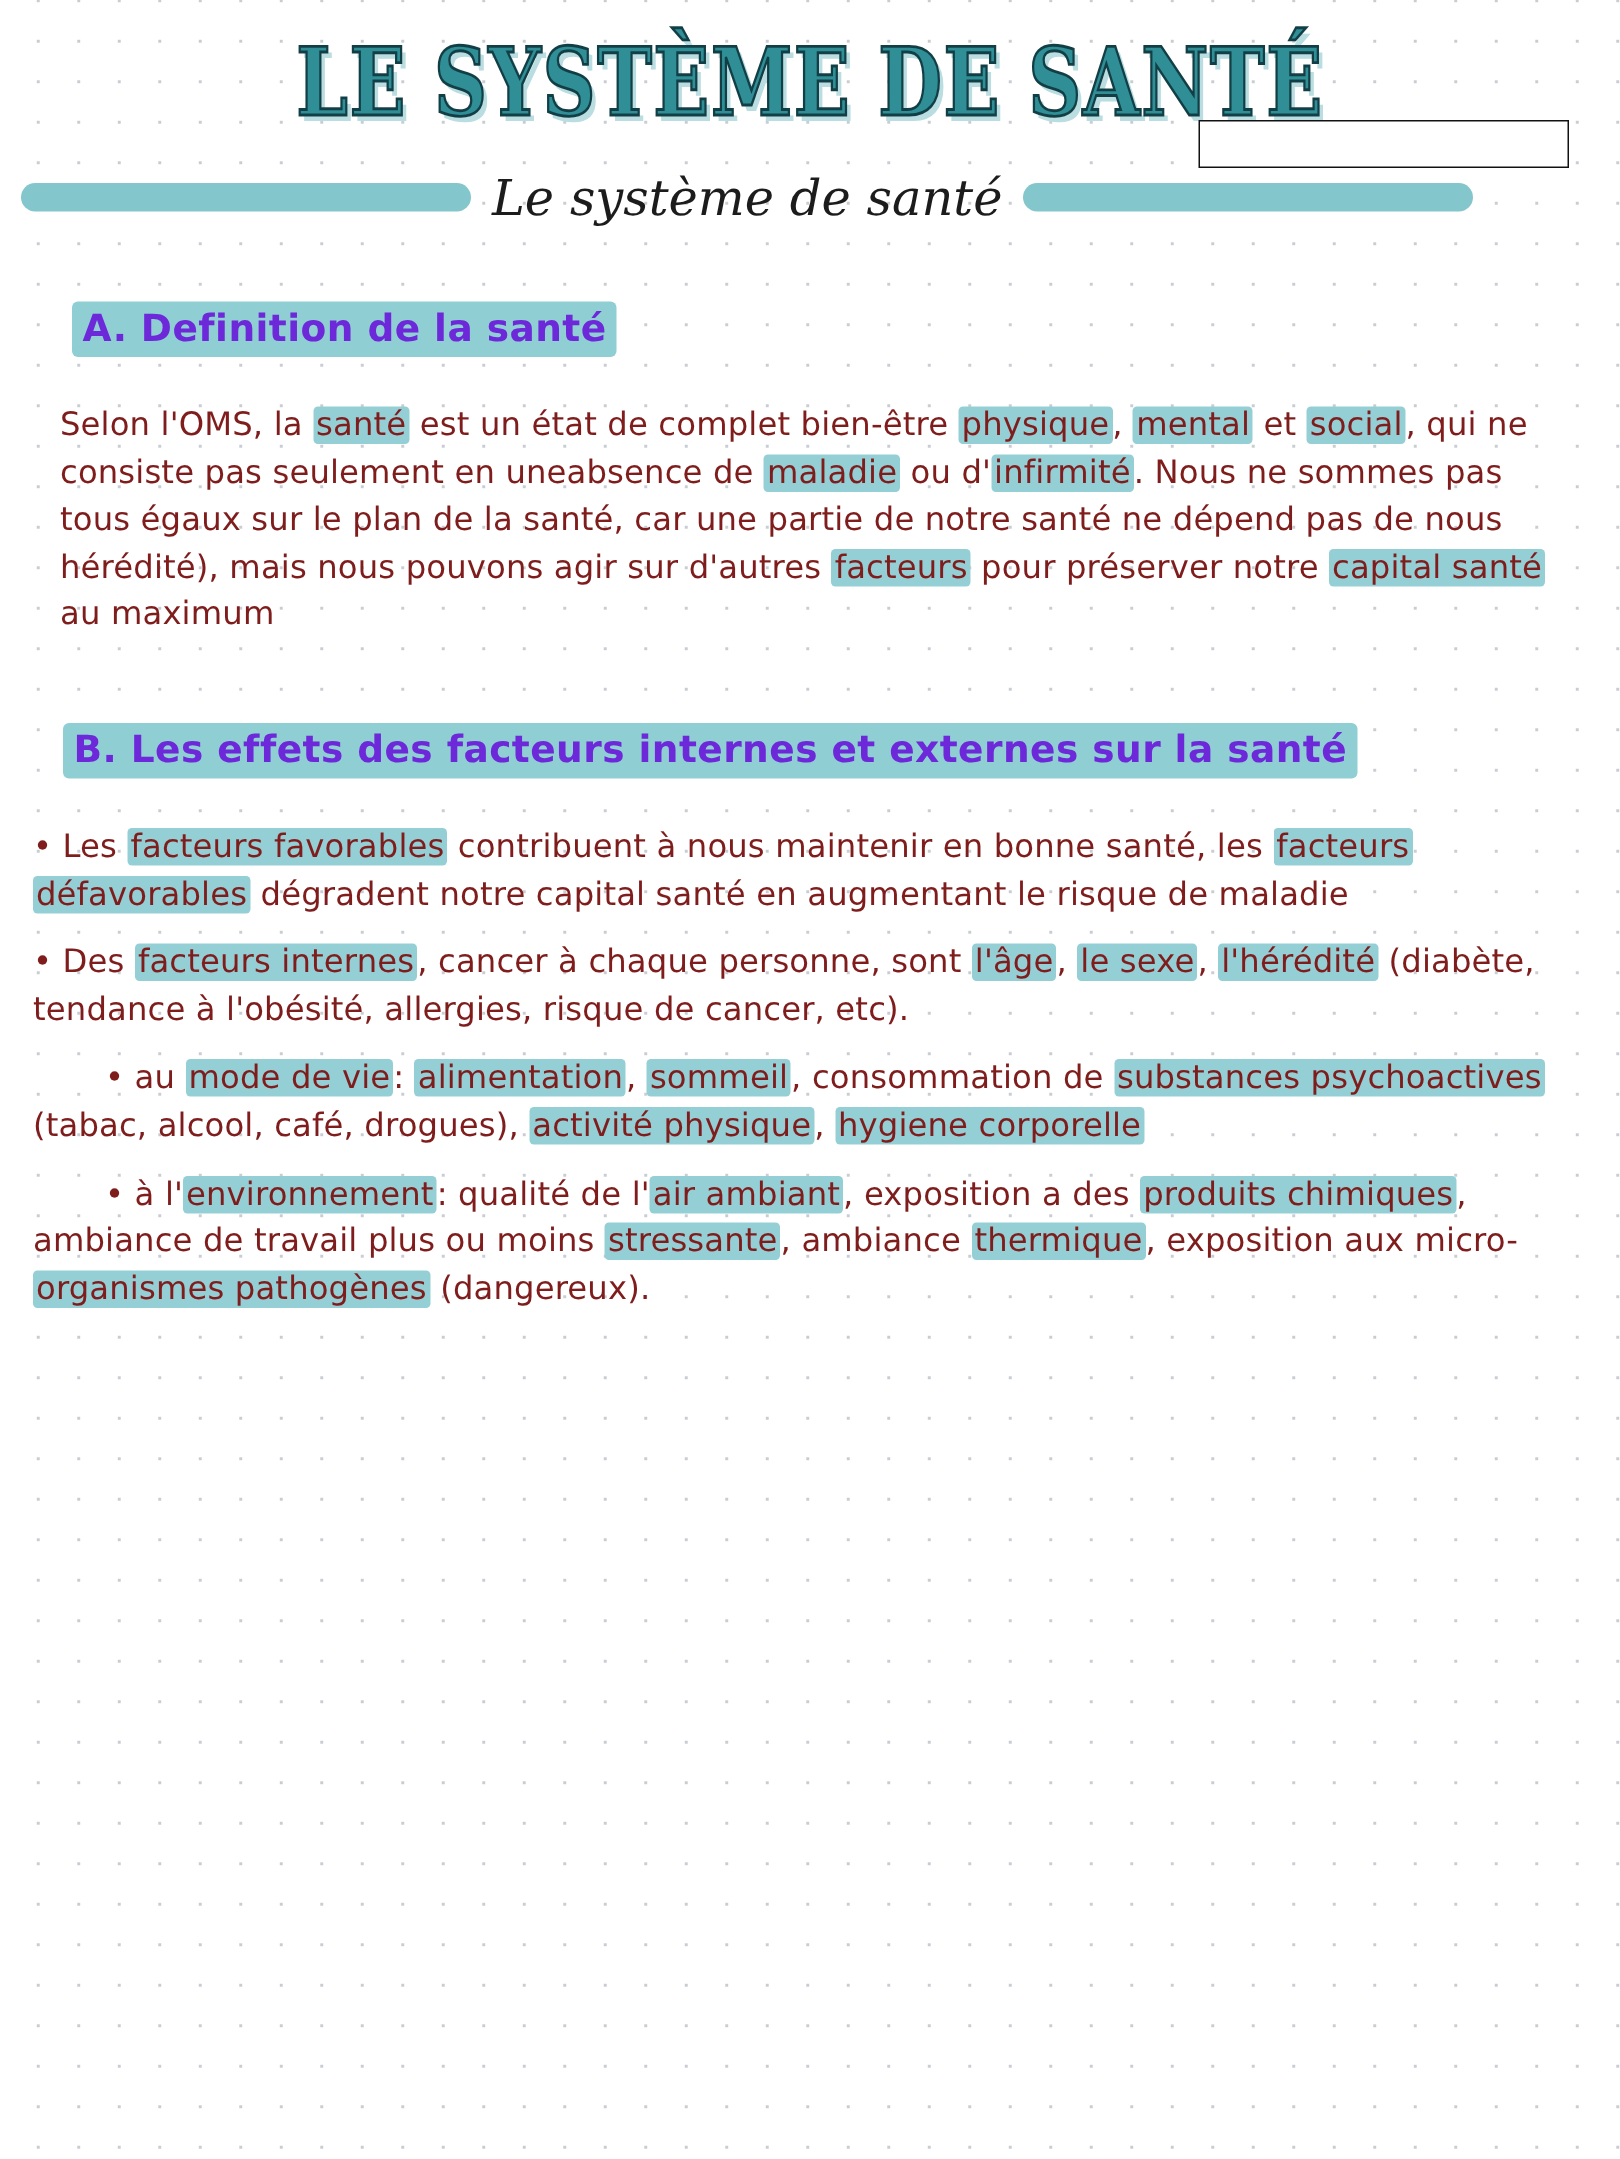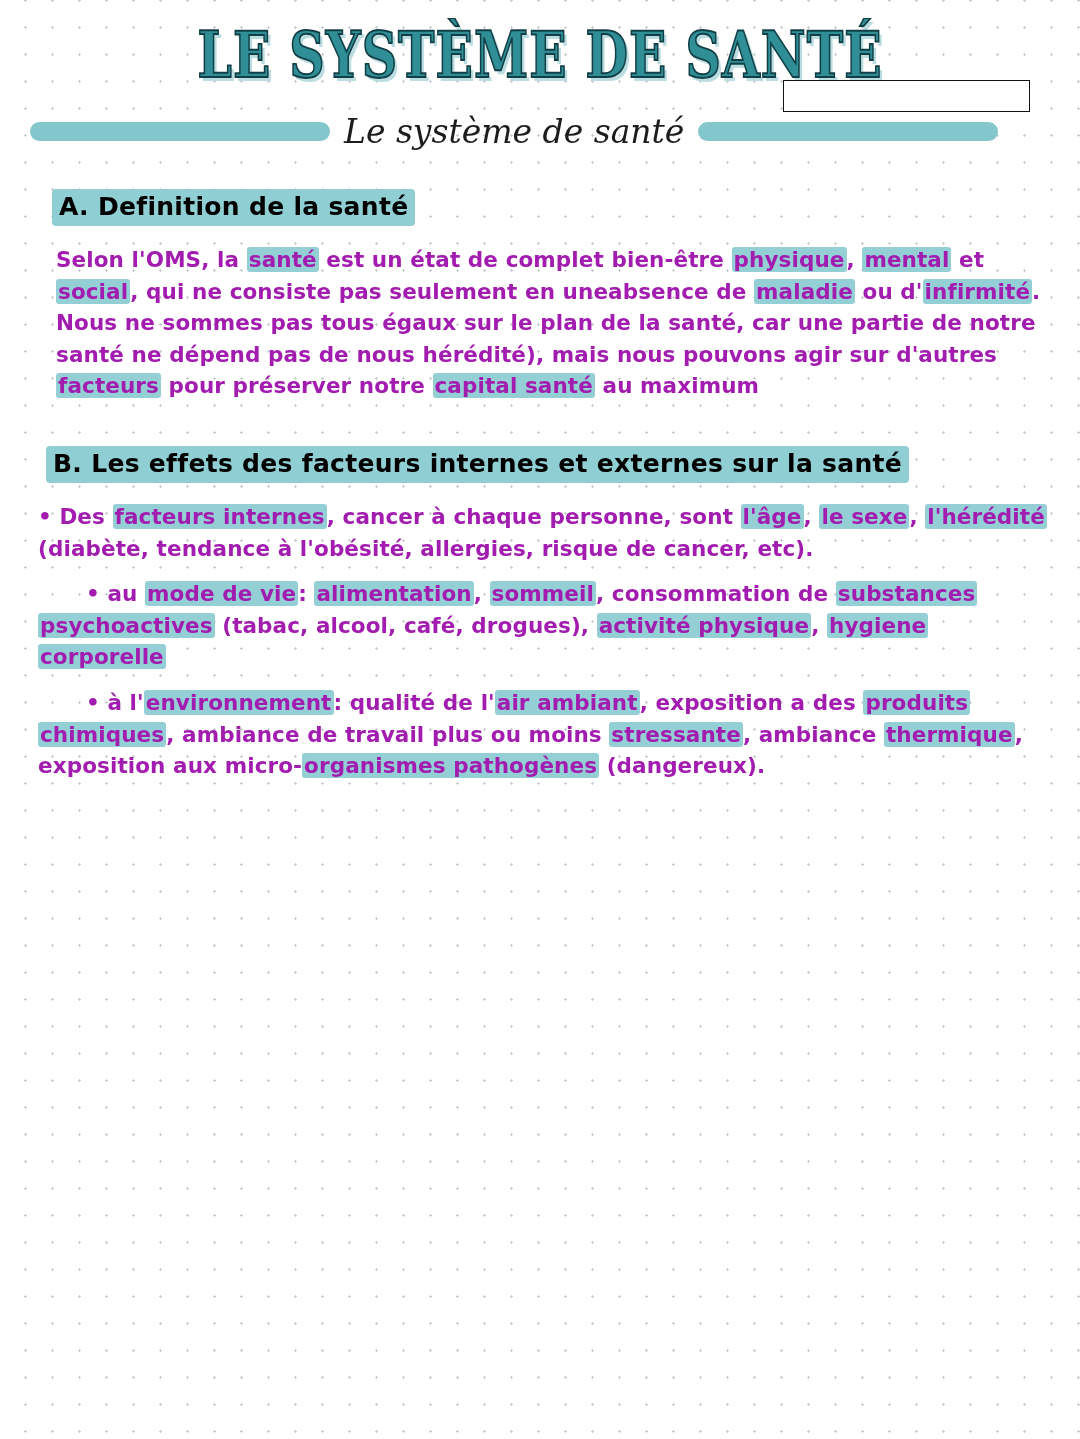--- a/index.html
+++ b/index.html
@@ -19,21 +19,21 @@
     position: absolute;
     inset: 0;
     background-color: #ffffff;
     background-image: radial-gradient(circle, #c9cdd2 1.1px, rgba(0,0,0,0) 1.3px);
     background-size: 27px 27px;
     background-position: 12px 14px;
   }
   .content {
     position: absolute;
     inset: 0;
-    padding: 0 30px;
+    padding: 0 14px;
     box-sizing: border-box;
   }
 
   
   .title-wrap {
     text-align: center;
     padding-top: 18px;
     position: relative;
   }
   .main-title {
@@ -81,39 +81,38 @@
     color: #1c1c1c;
     white-space: nowrap;
     padding: 0 4px;
   }
 
   
   .subhead {
     display: inline-block;
     font-size: 25px;
     font-weight: bold;
-    color: #000000;
+    color: #6d28d9;
     background: #8fced3;
     border-radius: 4px;
     padding: 1px 7px 3px 7px;
-    margin: 4px;
+    margin: 16px;
     line-height: 1.32;
     letter-spacing: 0.3px;
   }
   .subhead-wrap { margin-top: 34px; margin-left: 18px; }
   .subhead-wrap.b { margin-top: 40px; margin-left: 12px; max-width: 900px; }
 
   
   .para {
     font-size: 21.5px;
     line-height: 1.47;
-    color: #a21caf;
+    color: #7f1d1d;
     margin: 14px 0 0 0;
     letter-spacing: 0.1px;
-    font-weight: bold;
   }
   .para.indent { margin-left: 26px; max-width: 1000px; }
   .para.bullet { margin-left: 8px; }
   .para.sub-bullet { margin-left: 8px; }
   .hl {
     background: #95cfd6;
     border-radius: 3px;
     padding: 0 2px;
     box-decoration-break: clone;
     -webkit-box-decoration-break: clone;
@@ -145,20 +144,23 @@
   </div>
 
   <p class="para indent">
     <span>Selon l'OMS, la </span><span class="hl">santé</span><span> est un état de complet bien-être </span><span class="hl">physique</span><span>, </span><span class="hl">mental</span><span> et </span><span class="hl">social</span><span>, qui ne consiste pas seulement en uneabsence de </span><span class="hl">maladie</span><span> ou d'</span><span class="hl">infirmité</span><span>. Nous ne sommes pas tous égaux sur le plan de la santé, car une partie de notre santé ne dépend pas de nous hérédité), mais nous pouvons agir sur d'autres </span><span class="hl">facteurs</span><span> pour préserver notre </span><span class="hl">capital santé</span><span> au maximum</span>
   </p>
 
   <div class="subhead-wrap b">
     <h2 class="subhead">B. Les effets des facteurs internes et externes sur la santé</h2>
   </div>
 
+  <p class="para bullet">
+    <span>• Les </span><span class="hl">facteurs favorables</span><span> contribuent à nous maintenir en bonne santé, les </span><span class="hl">facteurs défavorables</span><span> dégradent notre capital santé en augmentant le risque de maladie</span>
+  </p>
 
   <p class="para bullet">
     <span>• Des </span><span class="hl">facteurs internes</span><span>, cancer à chaque personne, sont </span><span class="hl">l'âge</span><span>, </span><span class="hl">le sexe</span><span>, </span><span class="hl">l'hérédité</span><span> (diabète, tendance à l'obésité, allergies, risque de cancer, etc).</span>
   </p>
 
 
   <p class="para sub-bullet">
     <span style="margin-left:48px">• au </span><span class="hl">mode de vie</span><span>: </span><span class="hl">alimentation</span><span>, </span><span class="hl">sommeil</span><span>, consommation de </span><span class="hl">substances psychoactives</span><span> (tabac, alcool, café, drogues), </span><span class="hl">activité physique</span><span>, </span><span class="hl">hygiene corporelle</span>
   </p>
 

